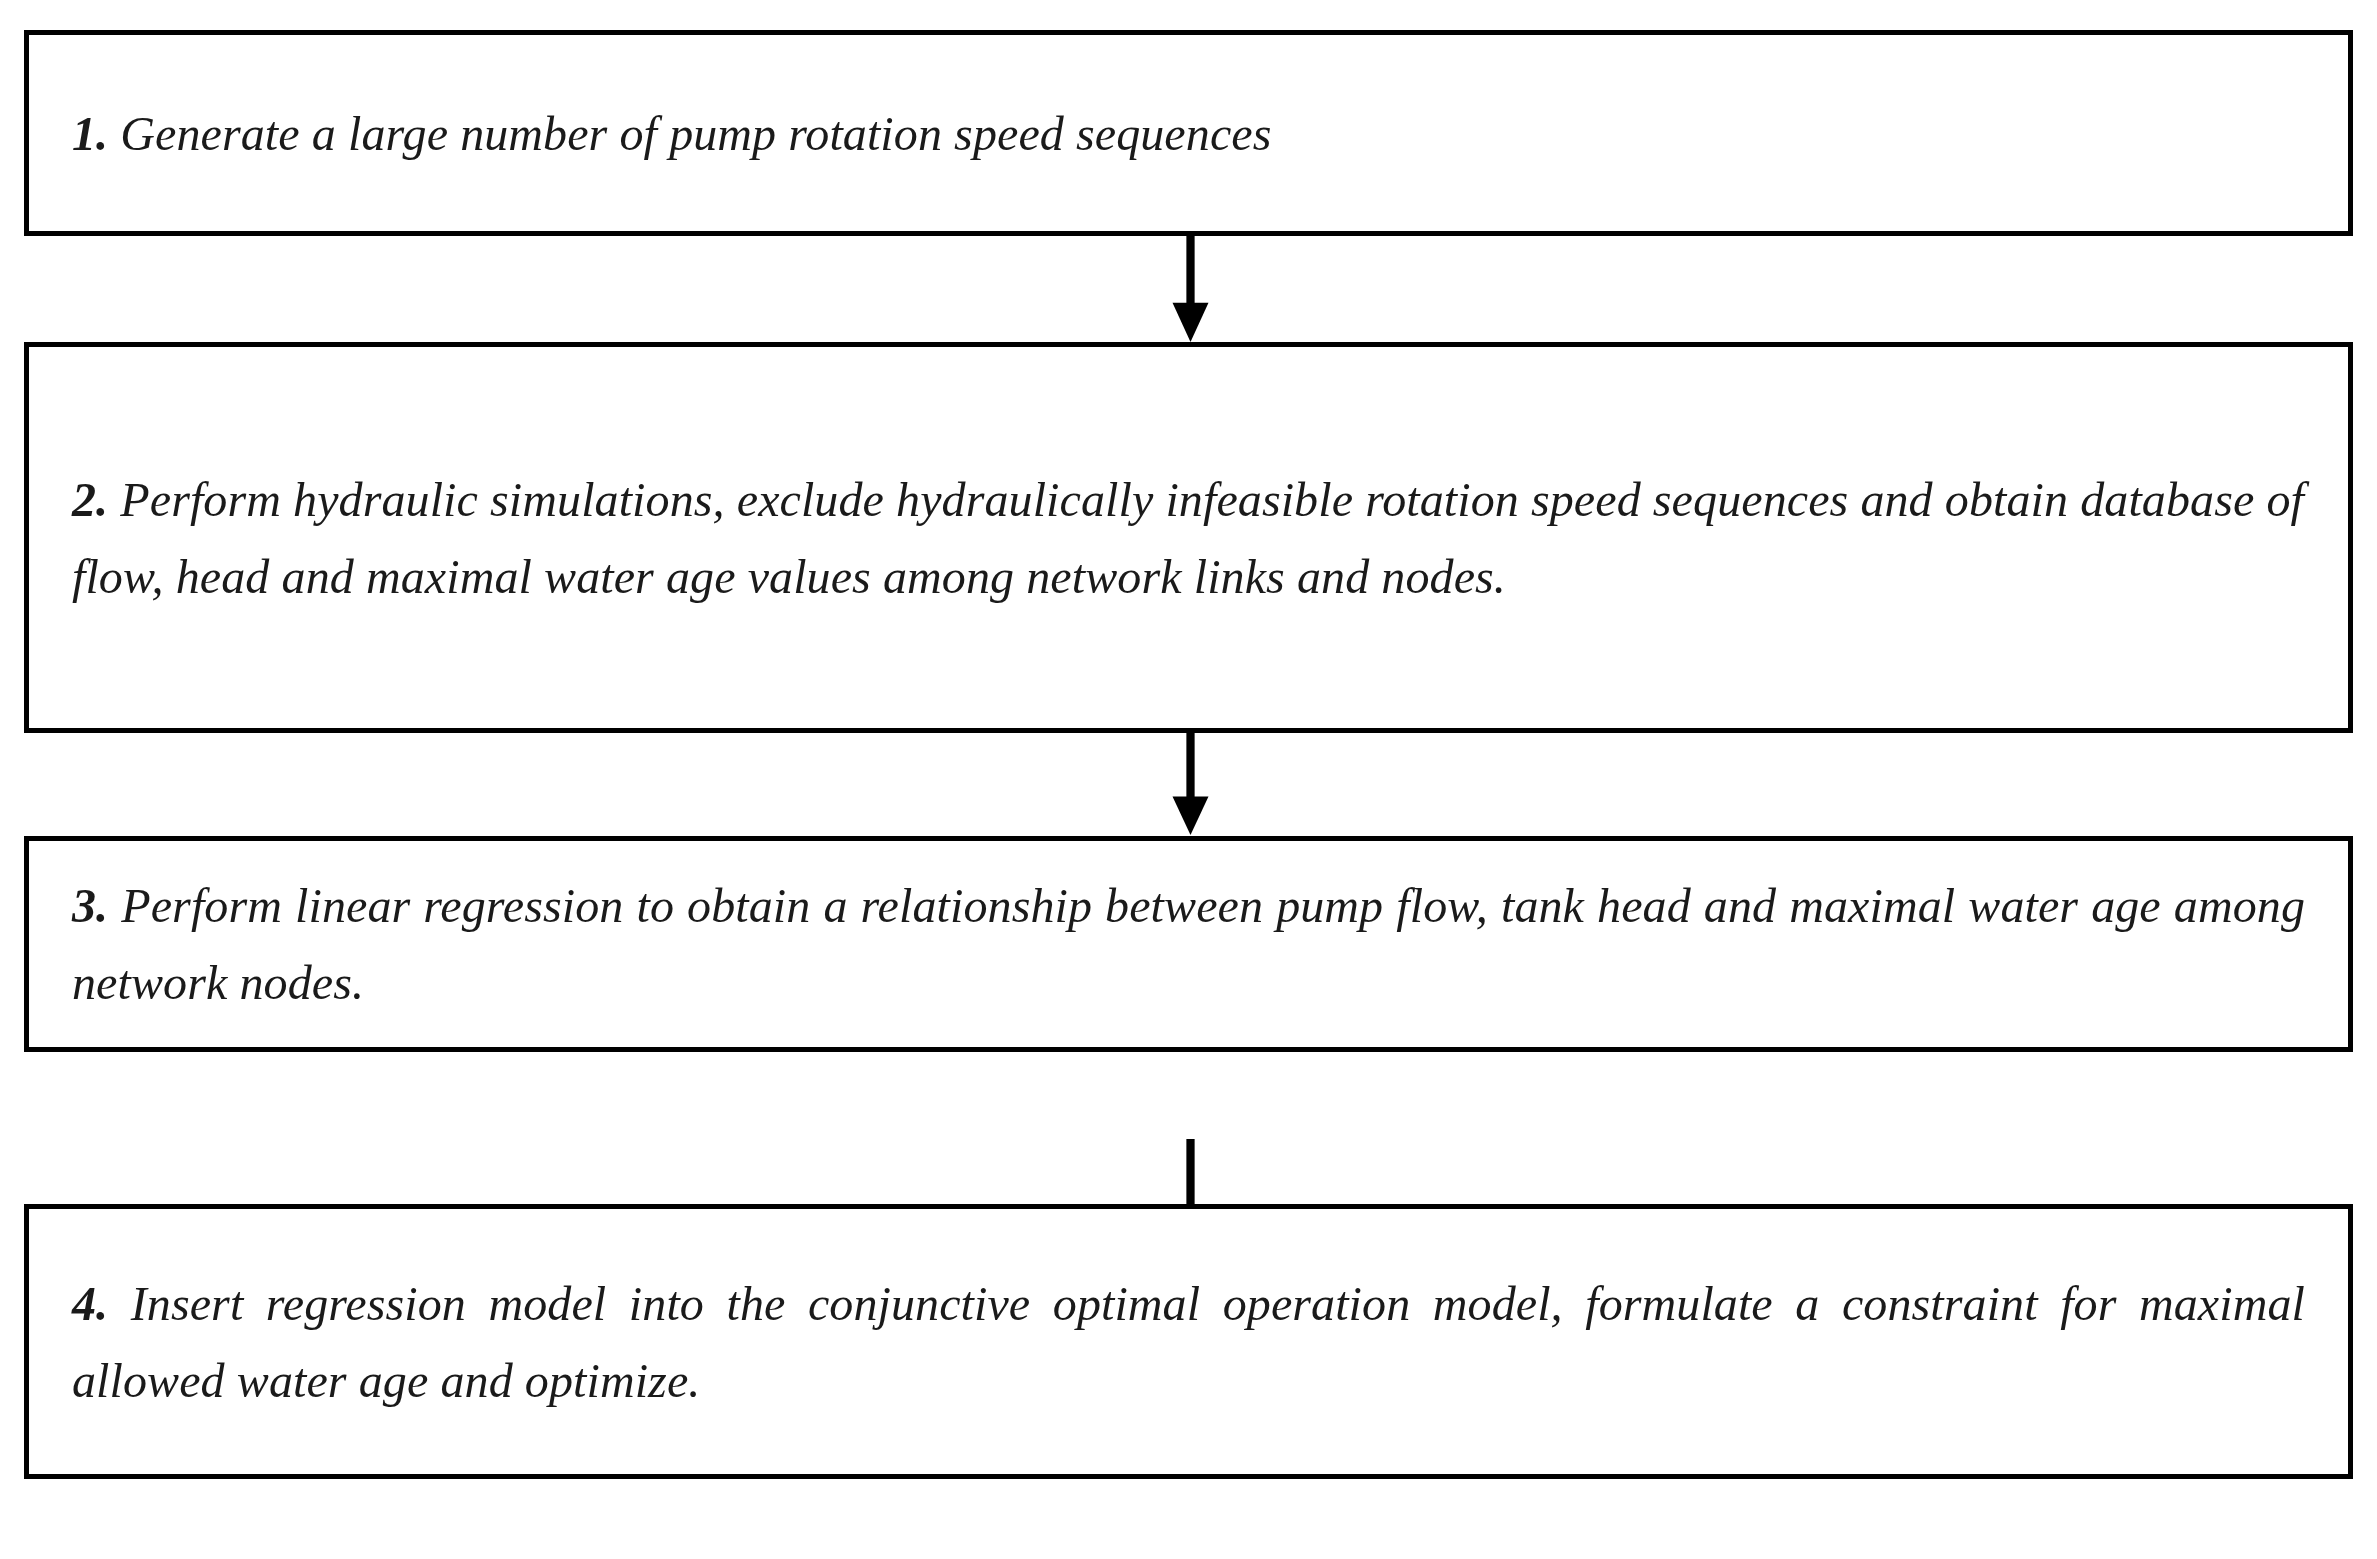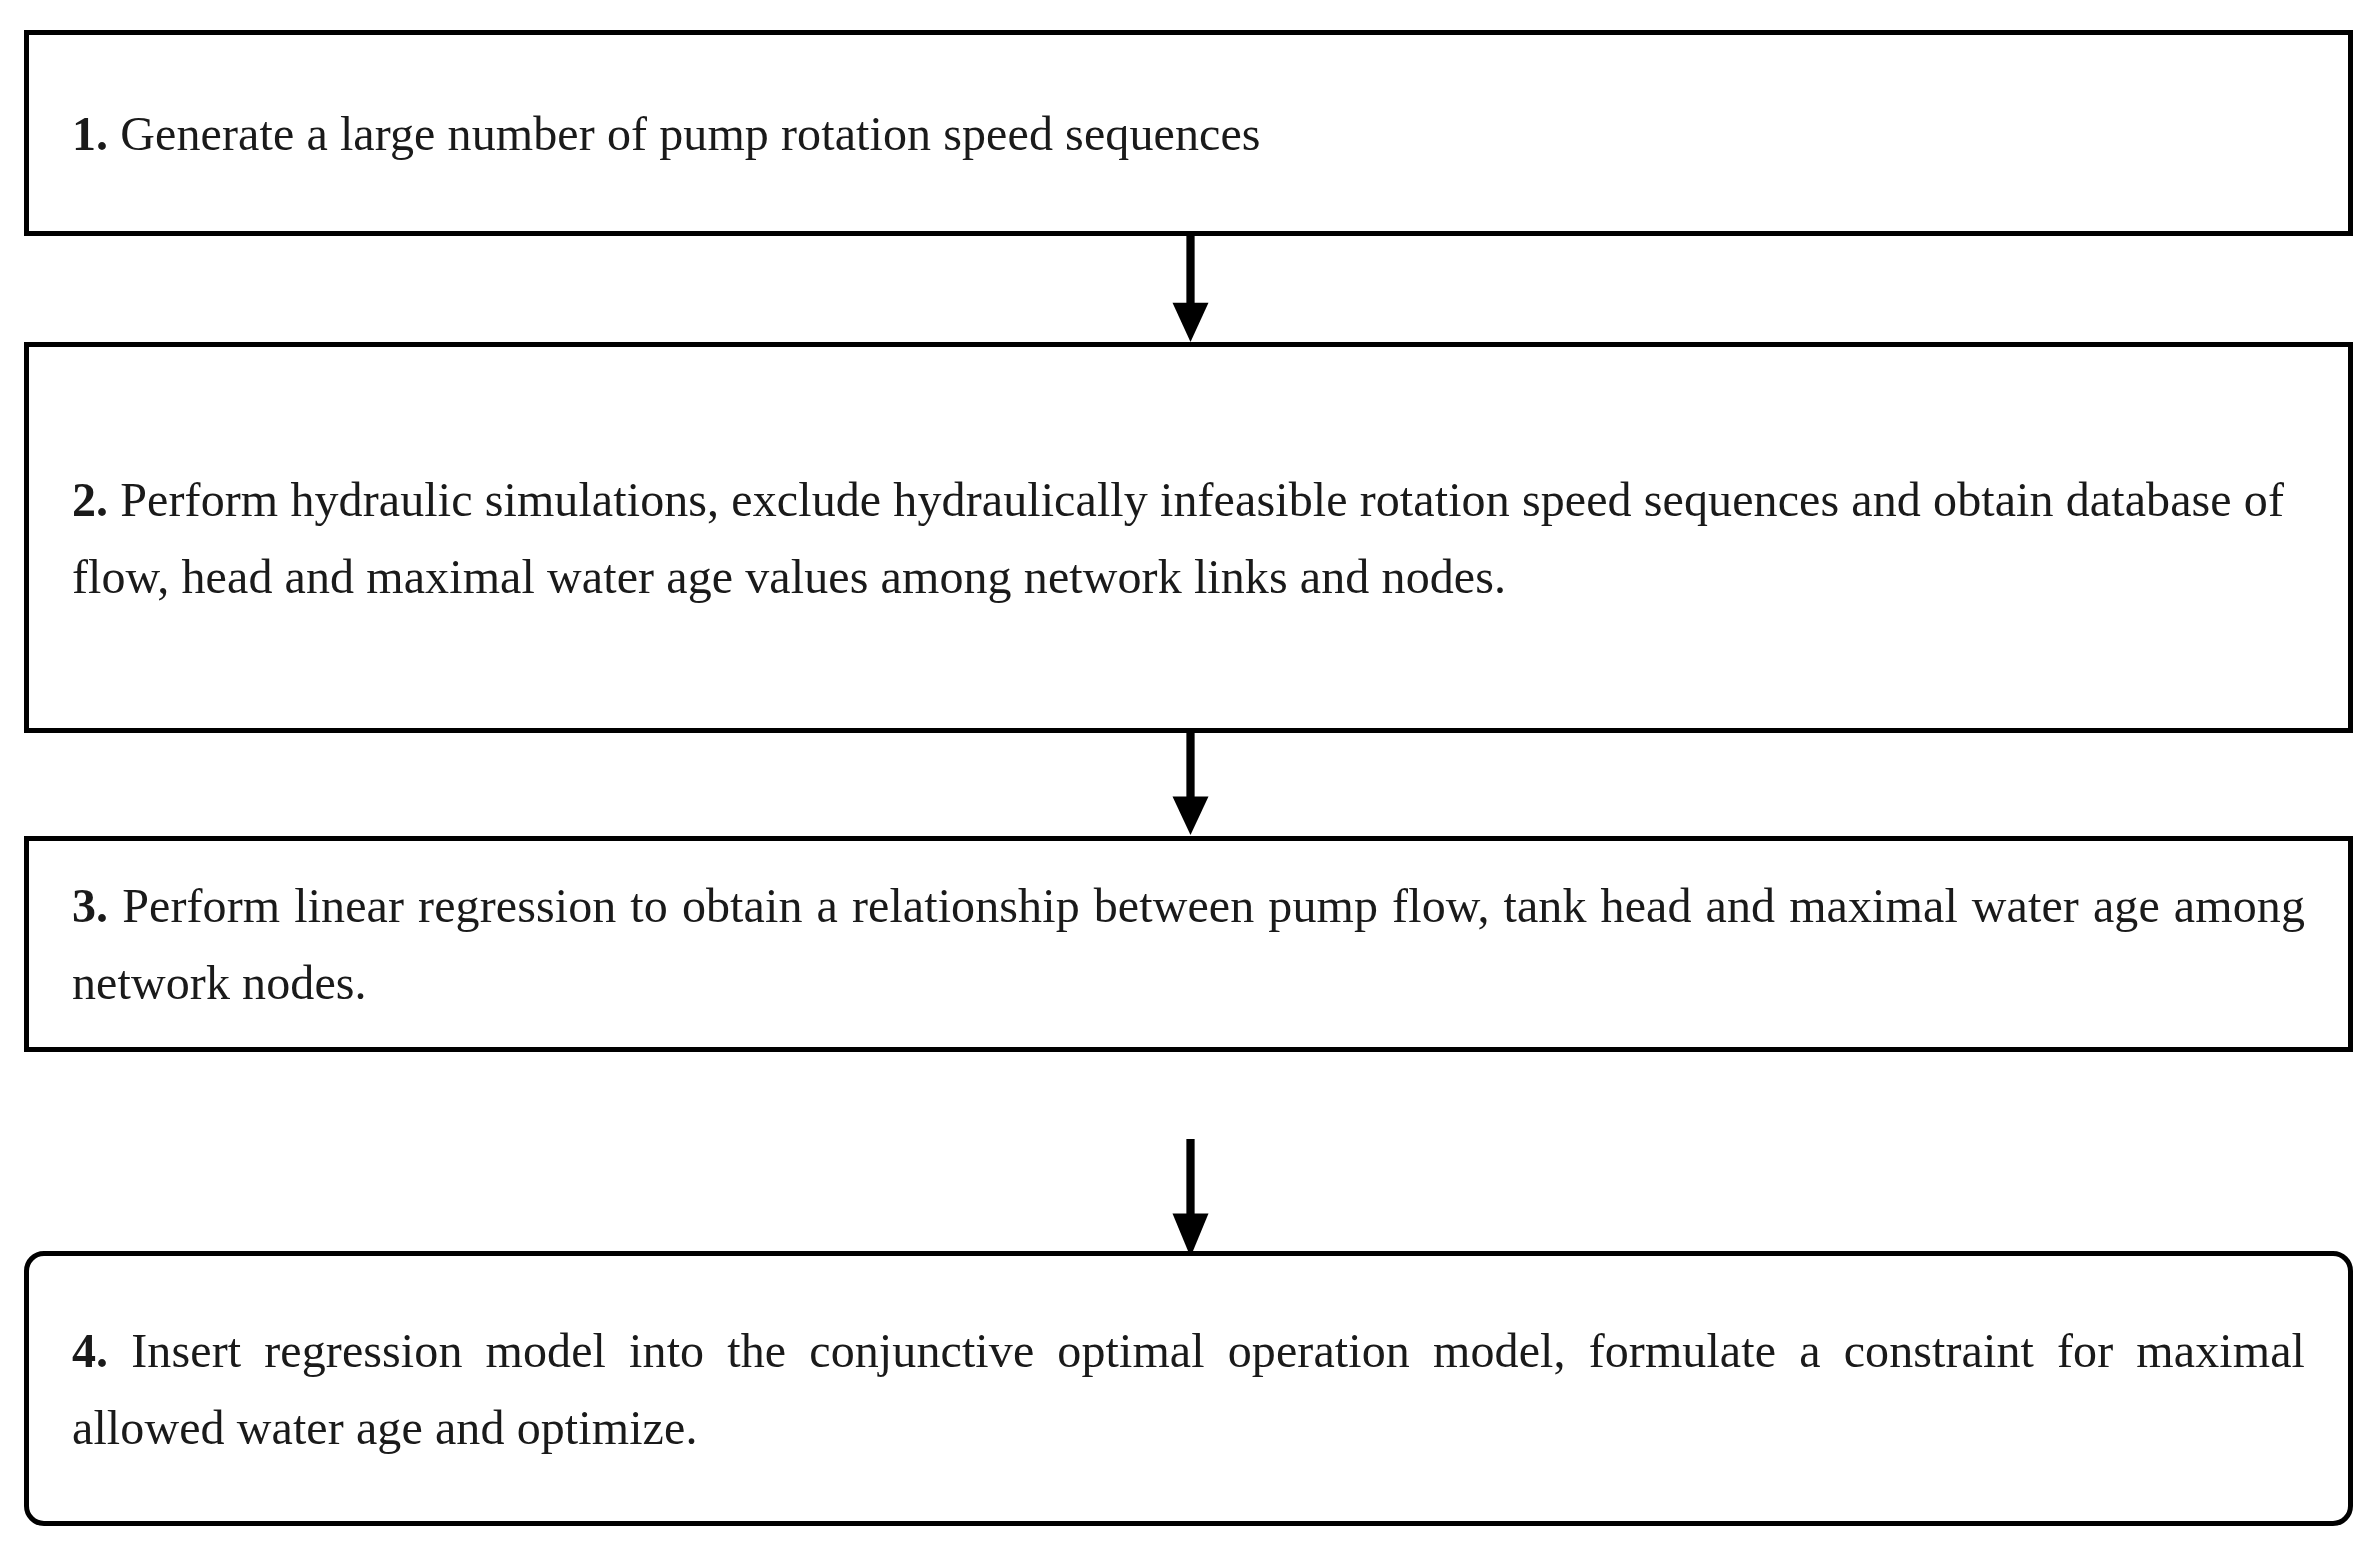--- a/index.html
+++ b/index.html
@@ -11,20 +11,21 @@
     width: 2377px;
     height: 1560px;
     font-family: "Liberation Serif", "DejaVu Serif", serif;
     overflow: hidden;
   }
   #flowchart {
     position: relative;
     width: 2377px;
     height: 1560px;
     background: #ffffff;
+    font-style: italic;
   }
   .step-box {
     position: absolute;
     left: 24px;
     width: 2329px;
     box-sizing: border-box;
     border: 5.3px solid #000000;
     background: #ffffff;
     display: flex;
     flex-direction: column;
@@ -54,21 +55,21 @@
     width: 39px;
     height: 100%;
   }
   
   #box-1 { top: 30px;   height: 206px; }
   #arr-1 { top: 236px;  height: 106px; }
   #box-2 { top: 342px;  height: 391px; }
   #arr-2 { top: 733px;  height: 102px; }
   #box-3 { top: 836px; height: 216px; }
   #arr-3 { top: 1139px; height: 118px; }
-  #box-4 { top: 1251px; height: 275px; border-radius: 20px; }
+  #box-4 { top: 1204px; height: 275px; }
 </style>
 </head>
 <body>
 
 <div id="flowchart">
 
   <div class="step-box" id="box-1">
     <div class="step-text">
       <span class="step-num">1.</span>
       <span>Generate a large number of pump rotation speed sequences</span>

